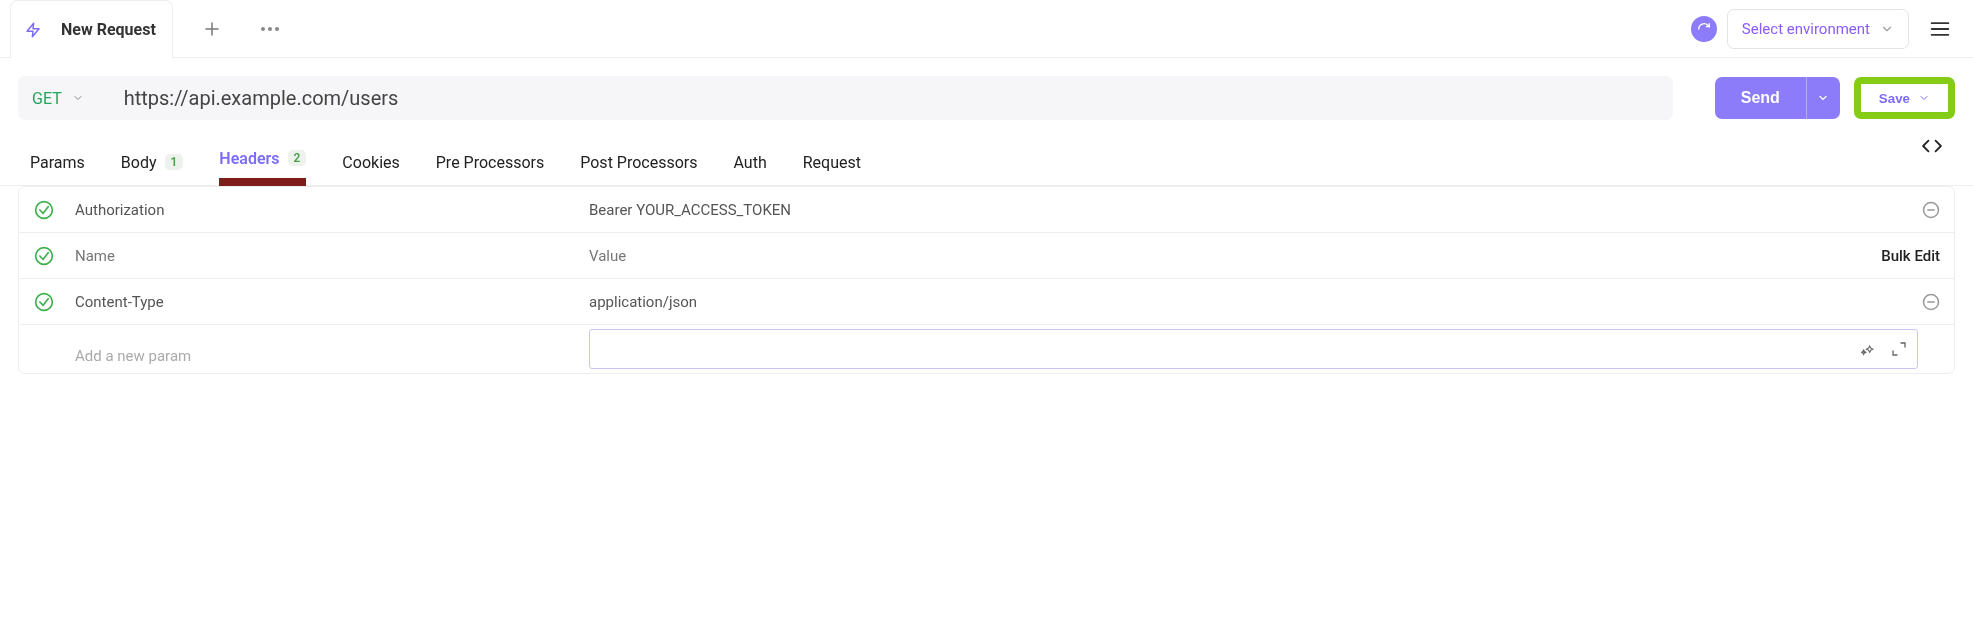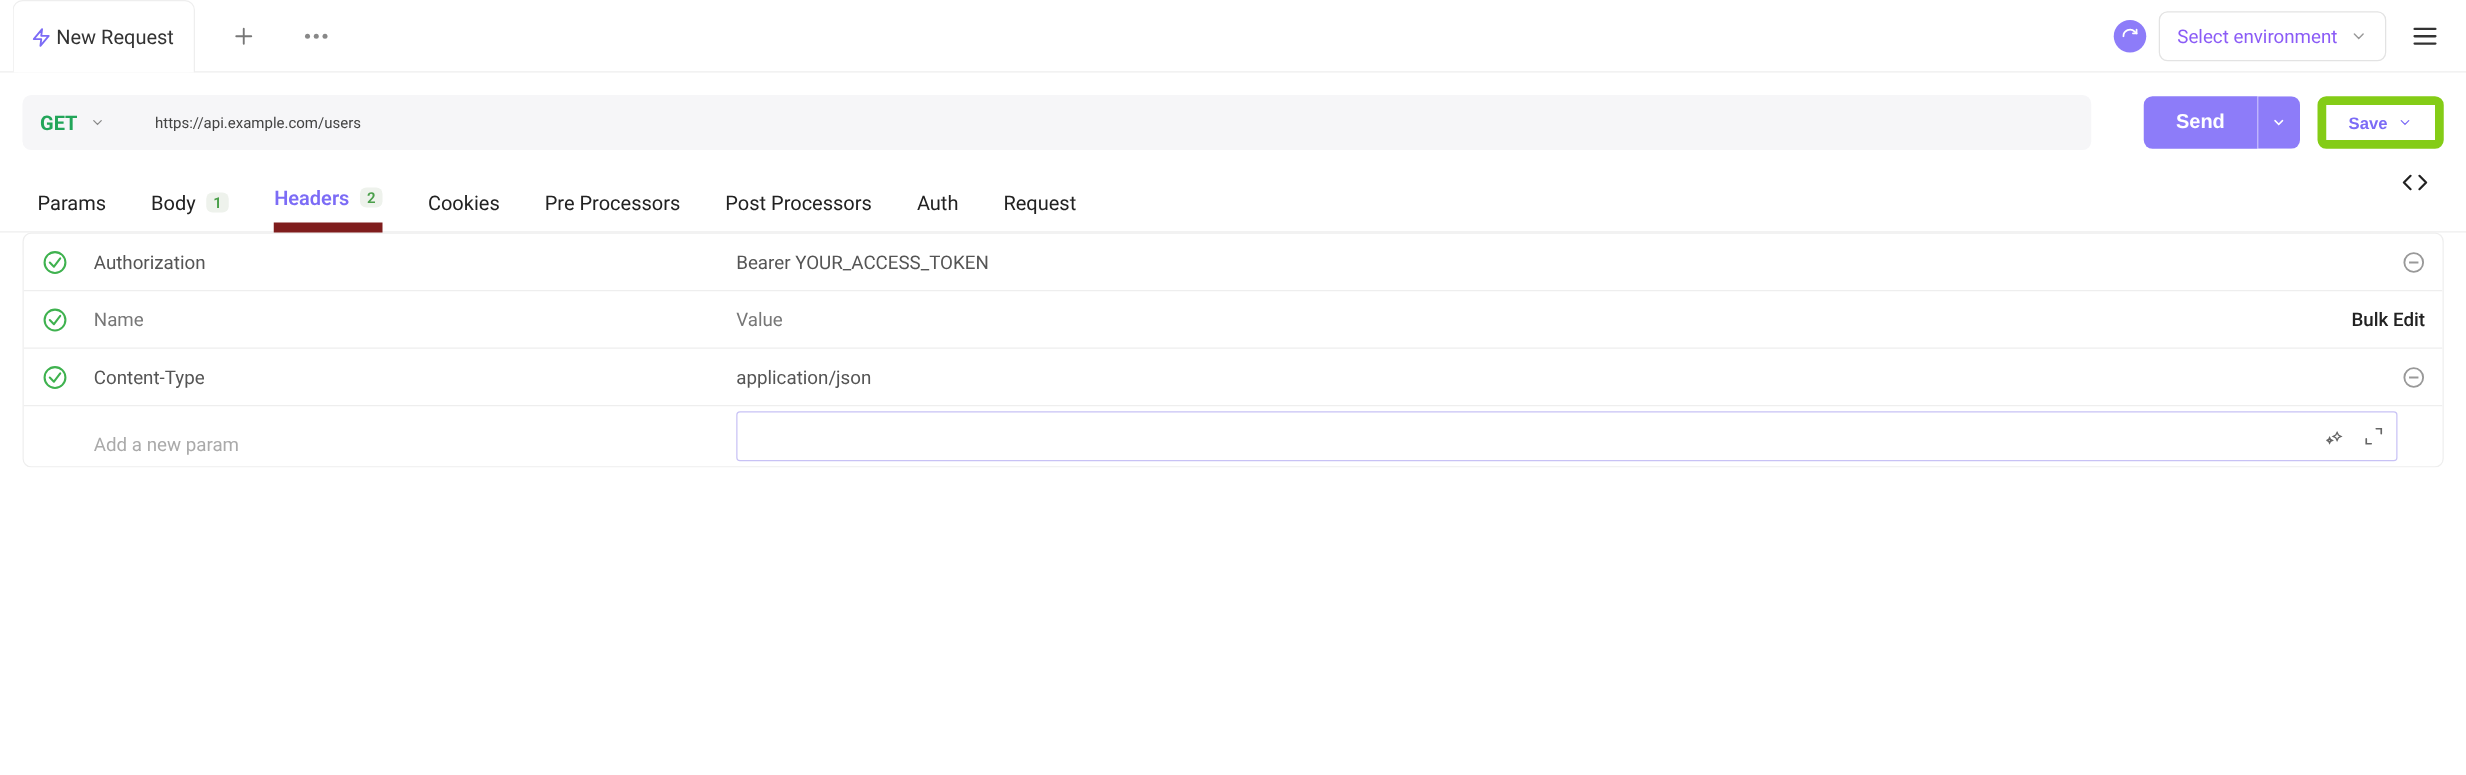--- a/index.html
+++ b/index.html
@@ -13,30 +13,30 @@
     display: flex;
     align-items: center;
     height: 58px;
     border-bottom: 1px solid #eee;
     padding-left: 10px;
     padding-right: 14px;
   }
   .tab {
     display: flex;
     align-items: center;
-    gap: 4px;
+    gap: 20px;
     height: 58px;
     padding: 0 16px 0 14px;
     border: 1px solid #eee;
     border-bottom: none;
     border-top-left-radius: 8px;
     border-top-right-radius: 8px;
     background: #fff;
     margin-bottom: -1px;
-    font-weight: 400;
+    font-weight: 700;
     font-size: 16px;
   }
   .bolt { color:#7c6cf6; display:inline-flex; }
   .iconbtn {
     width: 38px; height: 38px;
     display: inline-flex; align-items: center; justify-content: center;
     color: #888; border-radius: 6px; cursor: pointer;
     margin-left: 20px;
   }
   .spacer { flex: 1; }
@@ -56,26 +56,26 @@
   .reqrow {
     display:flex; align-items:center; gap:14px;
     padding: 18px 18px 18px 18px;
   }
   .urlbox {
     flex:1; display:flex; align-items:center;
     background:#f6f6f8; border-radius:7px;
     height:44px; padding-left:14px;
   }
   .method {
-    color:#22a559; font-weight:700; font-size:16px;
+    color:#22a559; font-weight:400; font-size:16px;
     display:flex;align-items:center;gap:10px;
     padding-right:14px;
     cursor:pointer;
   }
-  .url { color:#444; font-size:12px; padding-left: 26px; }
+  .url { color:#444; font-size:20px; padding-left: 26px; }
   .send-wrap { display:flex; }
   .send {
     background:#8d7cf9; color:#fff; border:none;
     height:42px; padding:0 26px; font-weight:700; font-size:16px;
     border-top-left-radius:7px; border-bottom-left-radius:7px;
     cursor:pointer;
     margin-left:28px;
   }
   .send-dd {
     background:#8d7cf9; color:#fff; border:none; border-left:1px solid rgba(255,255,255,0.35);

